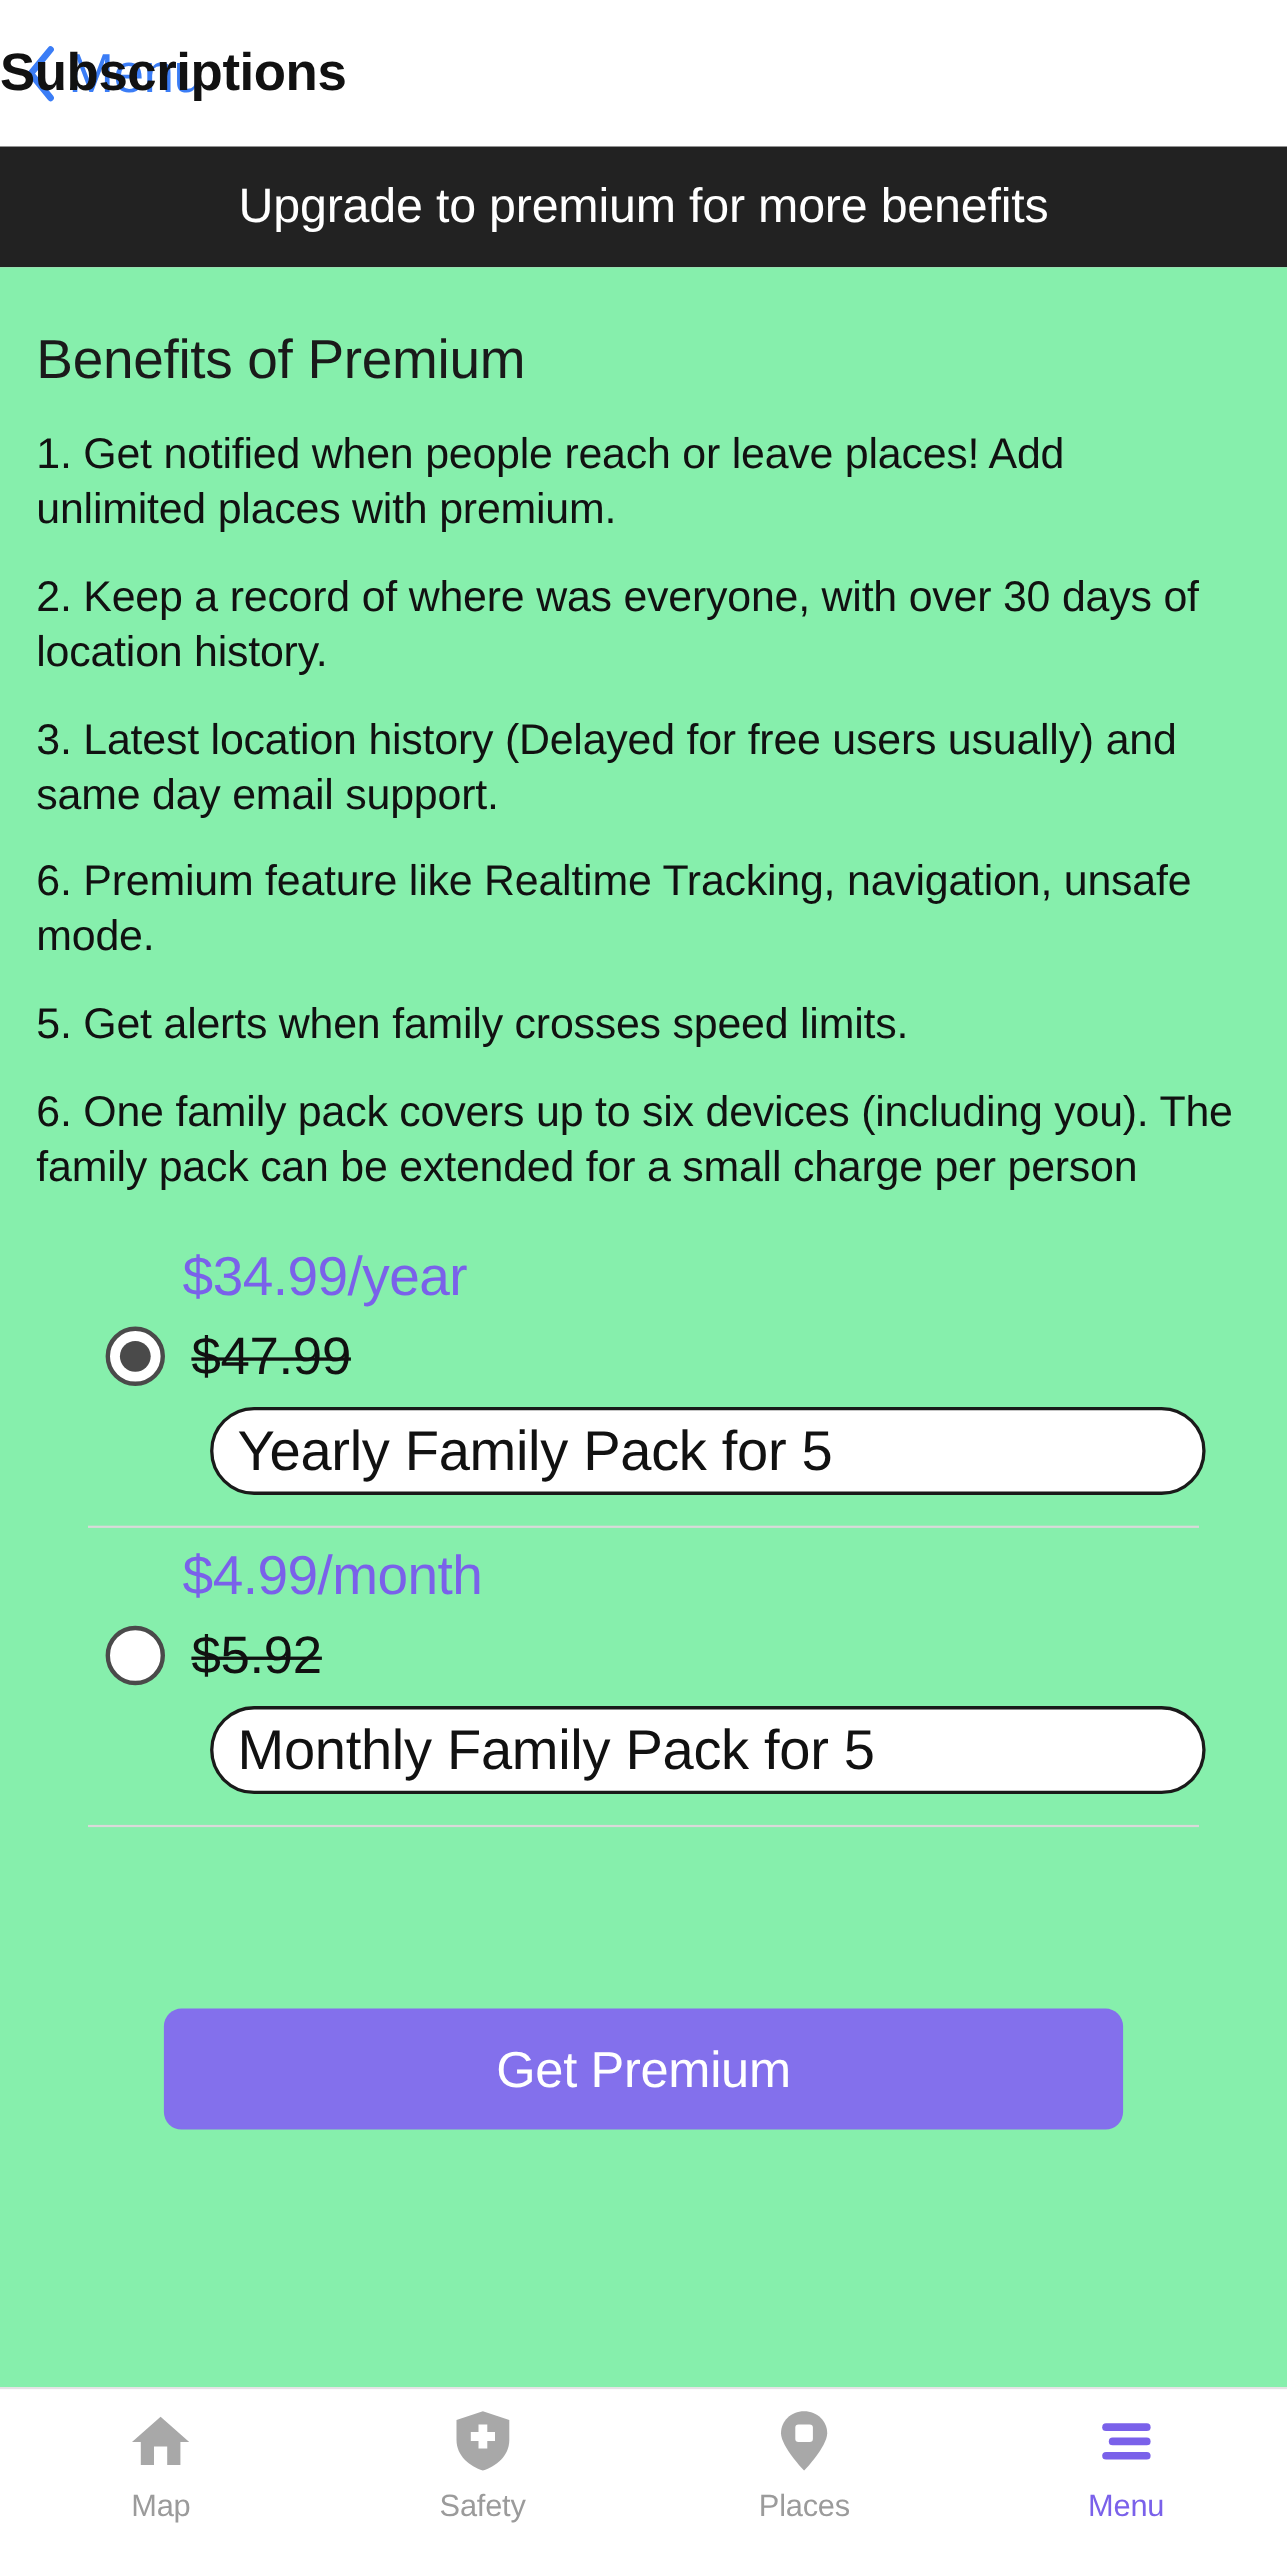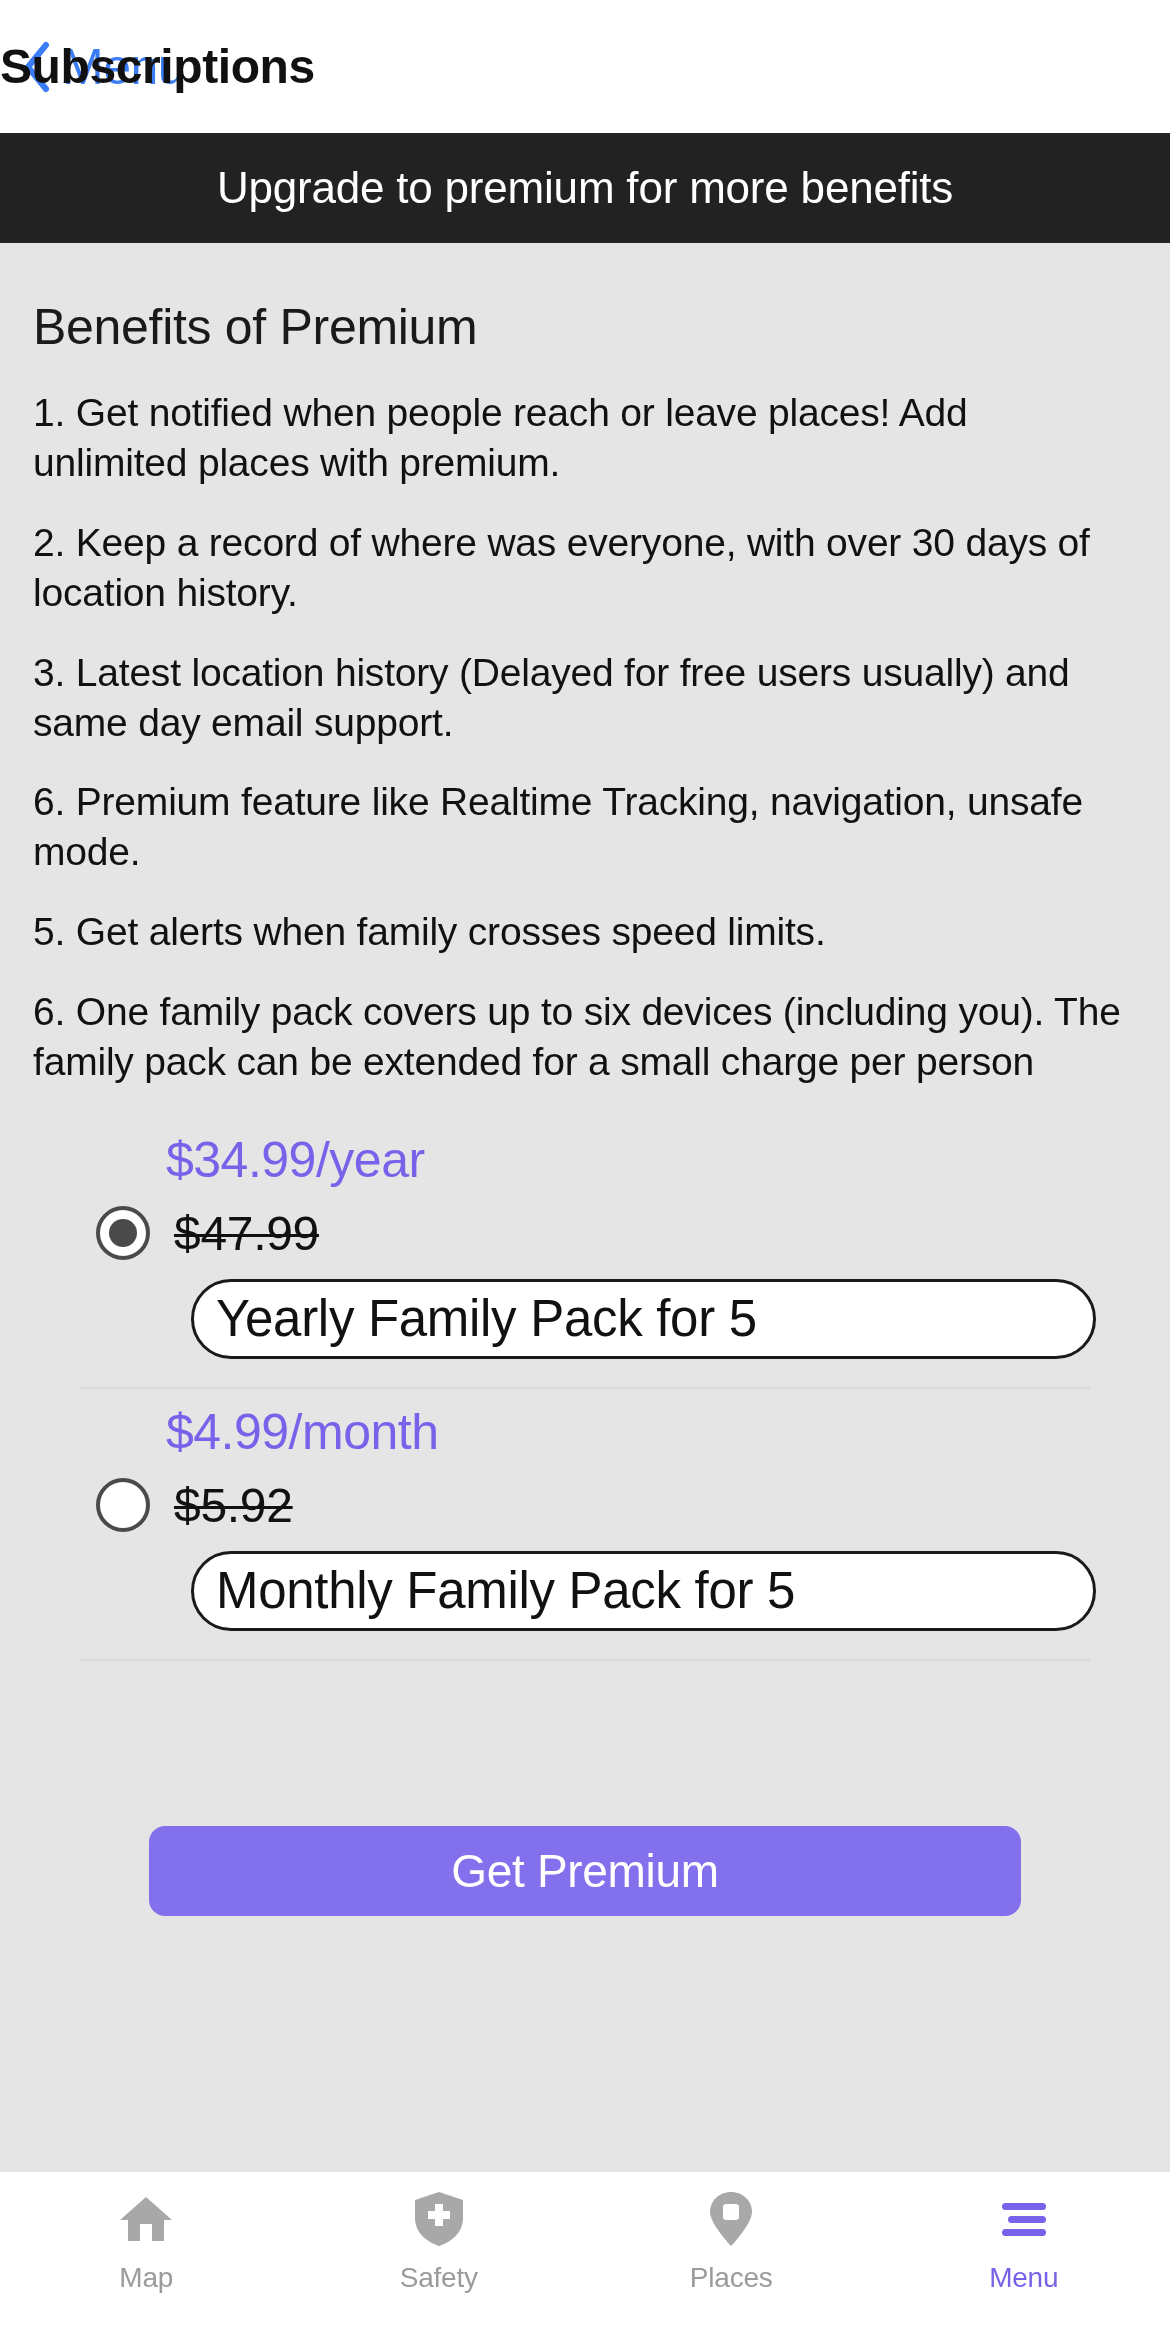--- a/index.html
+++ b/index.html
@@ -75,21 +75,21 @@
     align-items: center;
     justify-content: center;
     font-size: 44px;
     letter-spacing: -0.2px;
   }
 
   
   .content {
     flex: 1 1 auto;
     padding: 0 33px;
-    background: #e5e5e5;
+    background: #86efac;
     overflow: hidden;
   }
   .section-title {
     font-size: 50px;
     color: #1a1a1a;
     margin: 55px 0 32px 0;
     letter-spacing: -0.3px;
     font-weight: 400;
   }
   .benefit {
@@ -174,21 +174,21 @@
   }
 
   
   .cta-wrap {
     display: flex;
     justify-content: center;
     margin-top: 165px;
   }
   .cta {
     width: 872px;
-    height: 90px;
+    height: 110px;
     background: #8370ec;
     border-radius: 16px;
     color: #ffffff;
     font-size: 46px;
     display: flex;
     align-items: center;
     justify-content: center;
     border: none;
     cursor: pointer;
     font-family: inherit;

